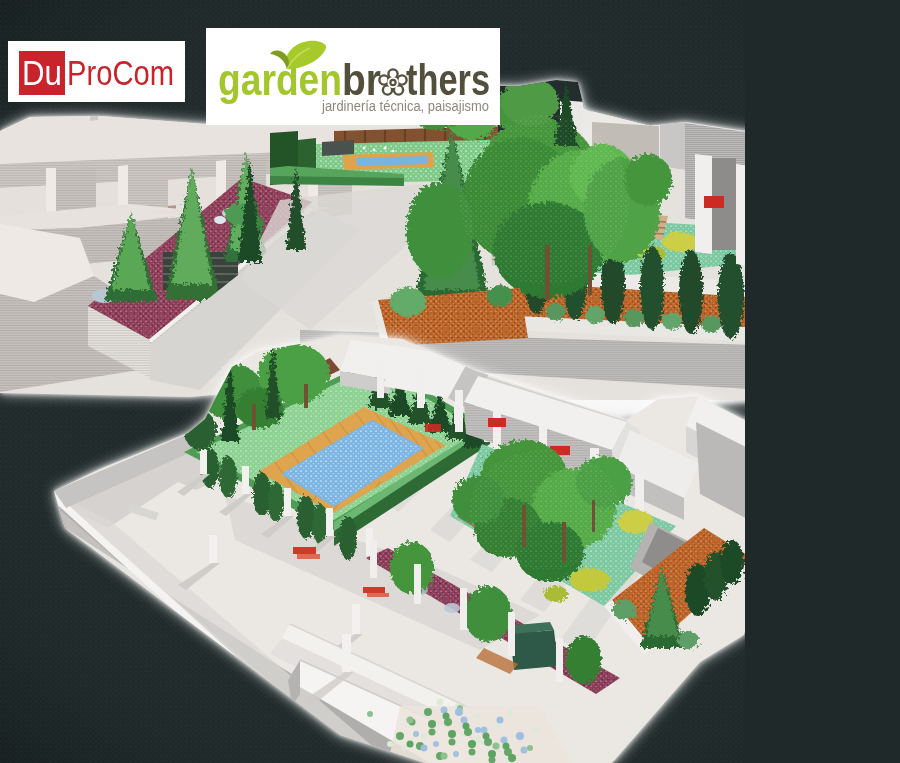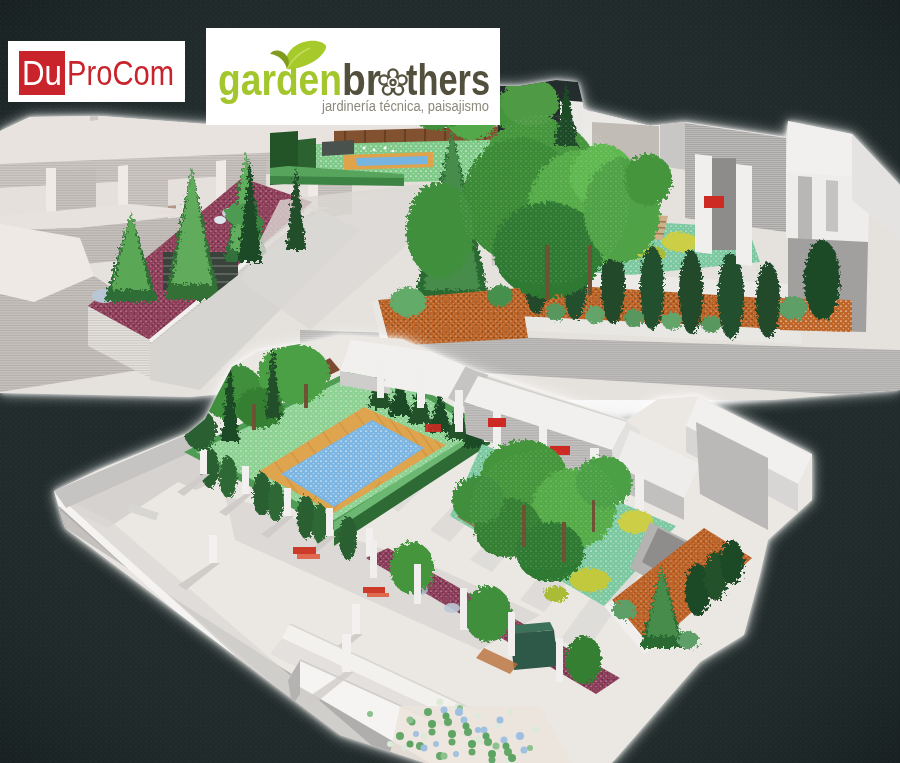--- a/index.html
+++ b/index.html
@@ -1,16 +1,16 @@
 <!DOCTYPE html>
 <html><head>
 <meta charset="utf-8">
 <style>
 html,body{margin:0;padding:0;background:#1f2929;}
-#stage{position:relative;width:900px;height:763px;overflow:hidden;font-family:"Liberation Sans",sans-serif;}
+#stage{position:relative;width:745px;height:763px;overflow:hidden;font-family:"Liberation Sans",sans-serif;}
 </style>
 </head>
 <body>
 <div id="stage">
 <svg width="900" height="763" viewBox="0 0 900 763">
 <defs>
 <filter id="glow" x="-10%" y="-10%" width="120%" height="120%">
   <feGaussianBlur stdDeviation="7"></feGaussianBlur>
 </filter>
 <filter id="glow2" x="-10%" y="-10%" width="120%" height="120%">

